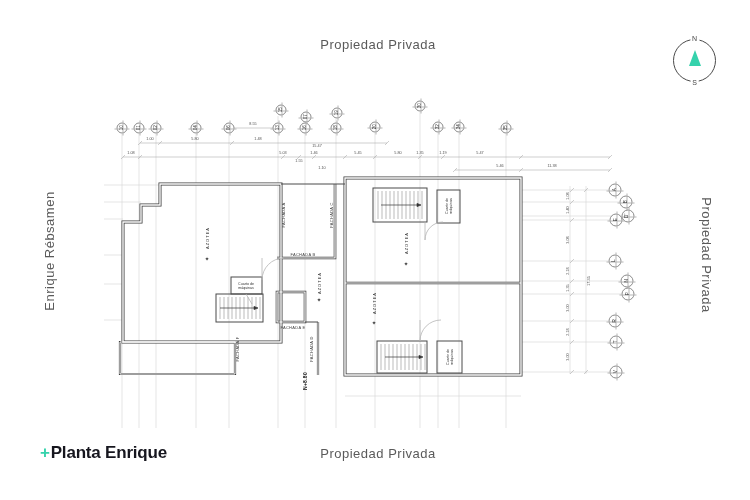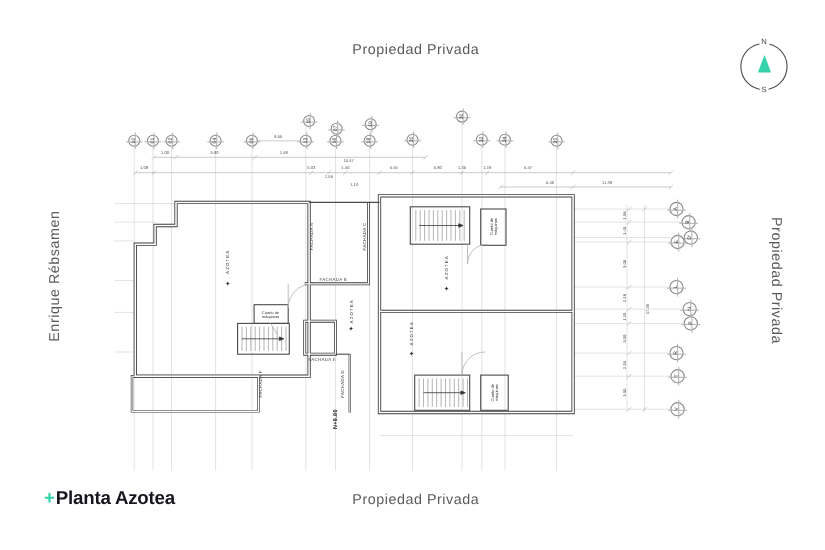--- a/index.html
+++ b/index.html
@@ -53,21 +53,21 @@
 <body>
 
 <div class="canvas">
 
   <div class="edge-label edge-top">Propiedad Privada</div>
   <div class="edge-label edge-bottom">Propiedad Privada</div>
   <div class="edge-label edge-left">Enrique Rébsamen</div>
   <div class="edge-label edge-right">Propiedad Privada</div>
 
   <div class="title-block">
-    <span class="plus">+</span><span>Planta Azotea</span>
+    <span class="plus">+</span><span>Planta Enrique</span>
   </div>
 
   <div class="compass">
     <div class="compass-ring"></div>
     <span class="compass-n">N</span>
     <span class="compass-s">S</span>
     <div class="compass-needle"></div>
   </div>
 
   <svg class="plan-svg" width="750" height="500" viewBox="0 0 750 500">

